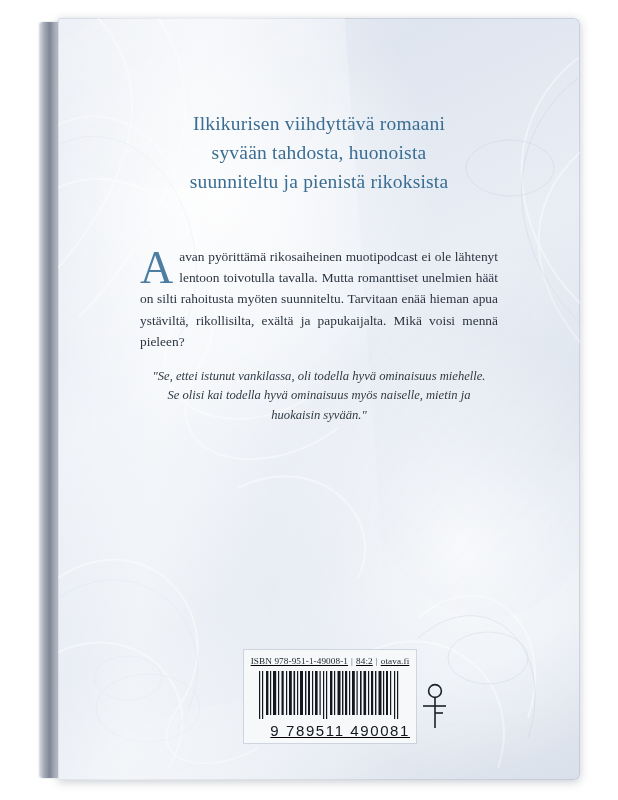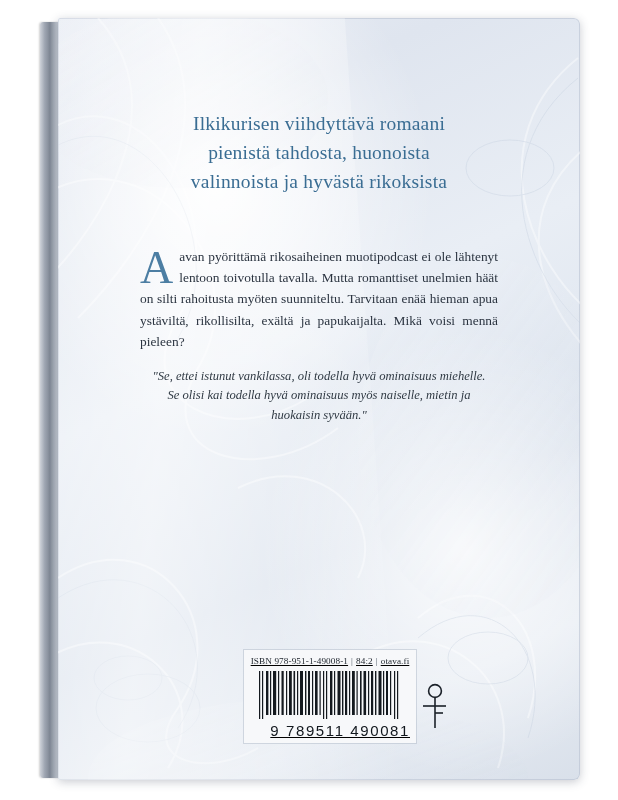--- a/index.html
+++ b/index.html
@@ -262,22 +262,22 @@
           </g>
         </svg>
       </div>
 
       <div class="sheen"></div>
 
       <div class="cover-inner">
 
         <div class="tagline">
           <div>Ilkikurisen viihdyttävä romaani</div>
-          <div>pienistä tahdosta, huonoista</div>
-          <div>valinnoista ja hyvästä rikoksista</div>
+          <div>syvään tahdosta, huonoista</div>
+          <div>suunniteltu ja pienistä rikoksista</div>
         </div>
 
         <div class="body-block">
 
           <p class="para dropcap-para">
             <span class="dropcap">A</span>
             <span>avan pyörittämä rikosaiheinen muotipodcast ei ole lähtenyt lentoon toivotulla tavalla. Mutta romanttiset unelmien häät on silti rahoitusta myöten suunniteltu. Tarvitaan enää hieman apua ystäviltä, rikollisilta, exältä ja papukaijalta. Mikä voisi mennä pieleen?</span>
           </p>
 
 

